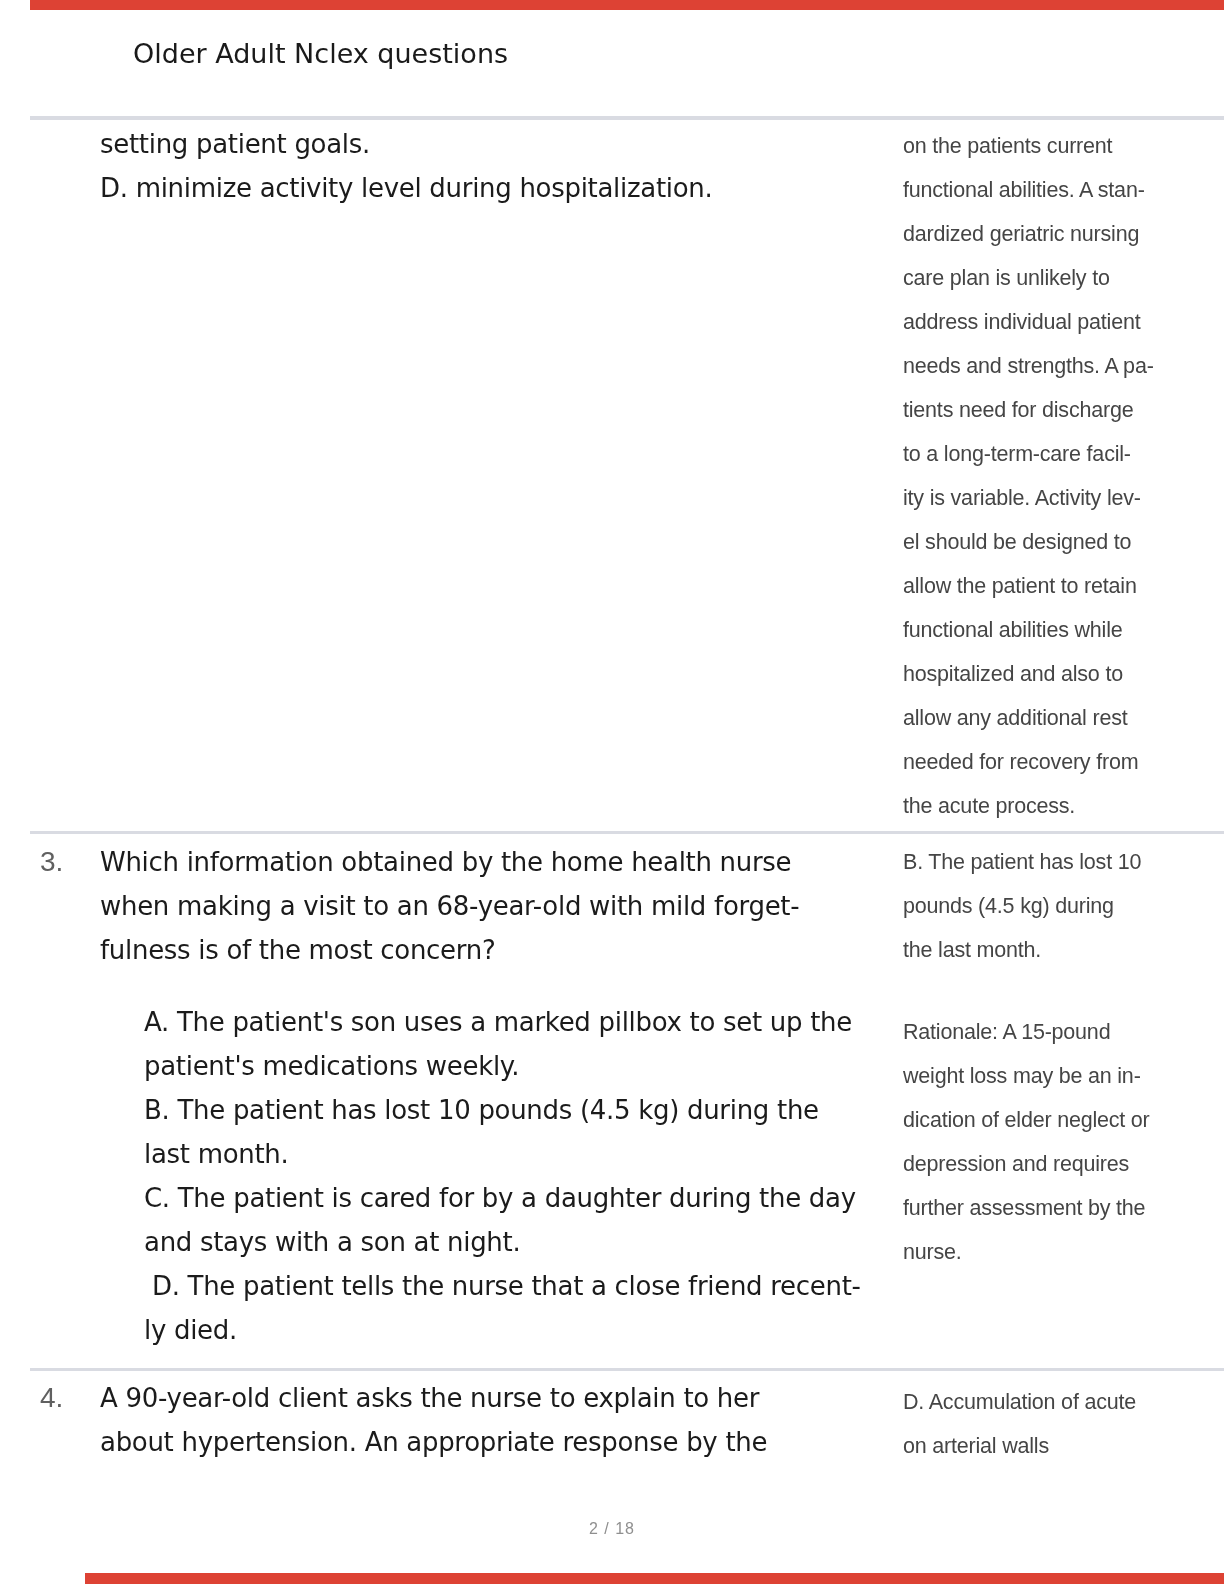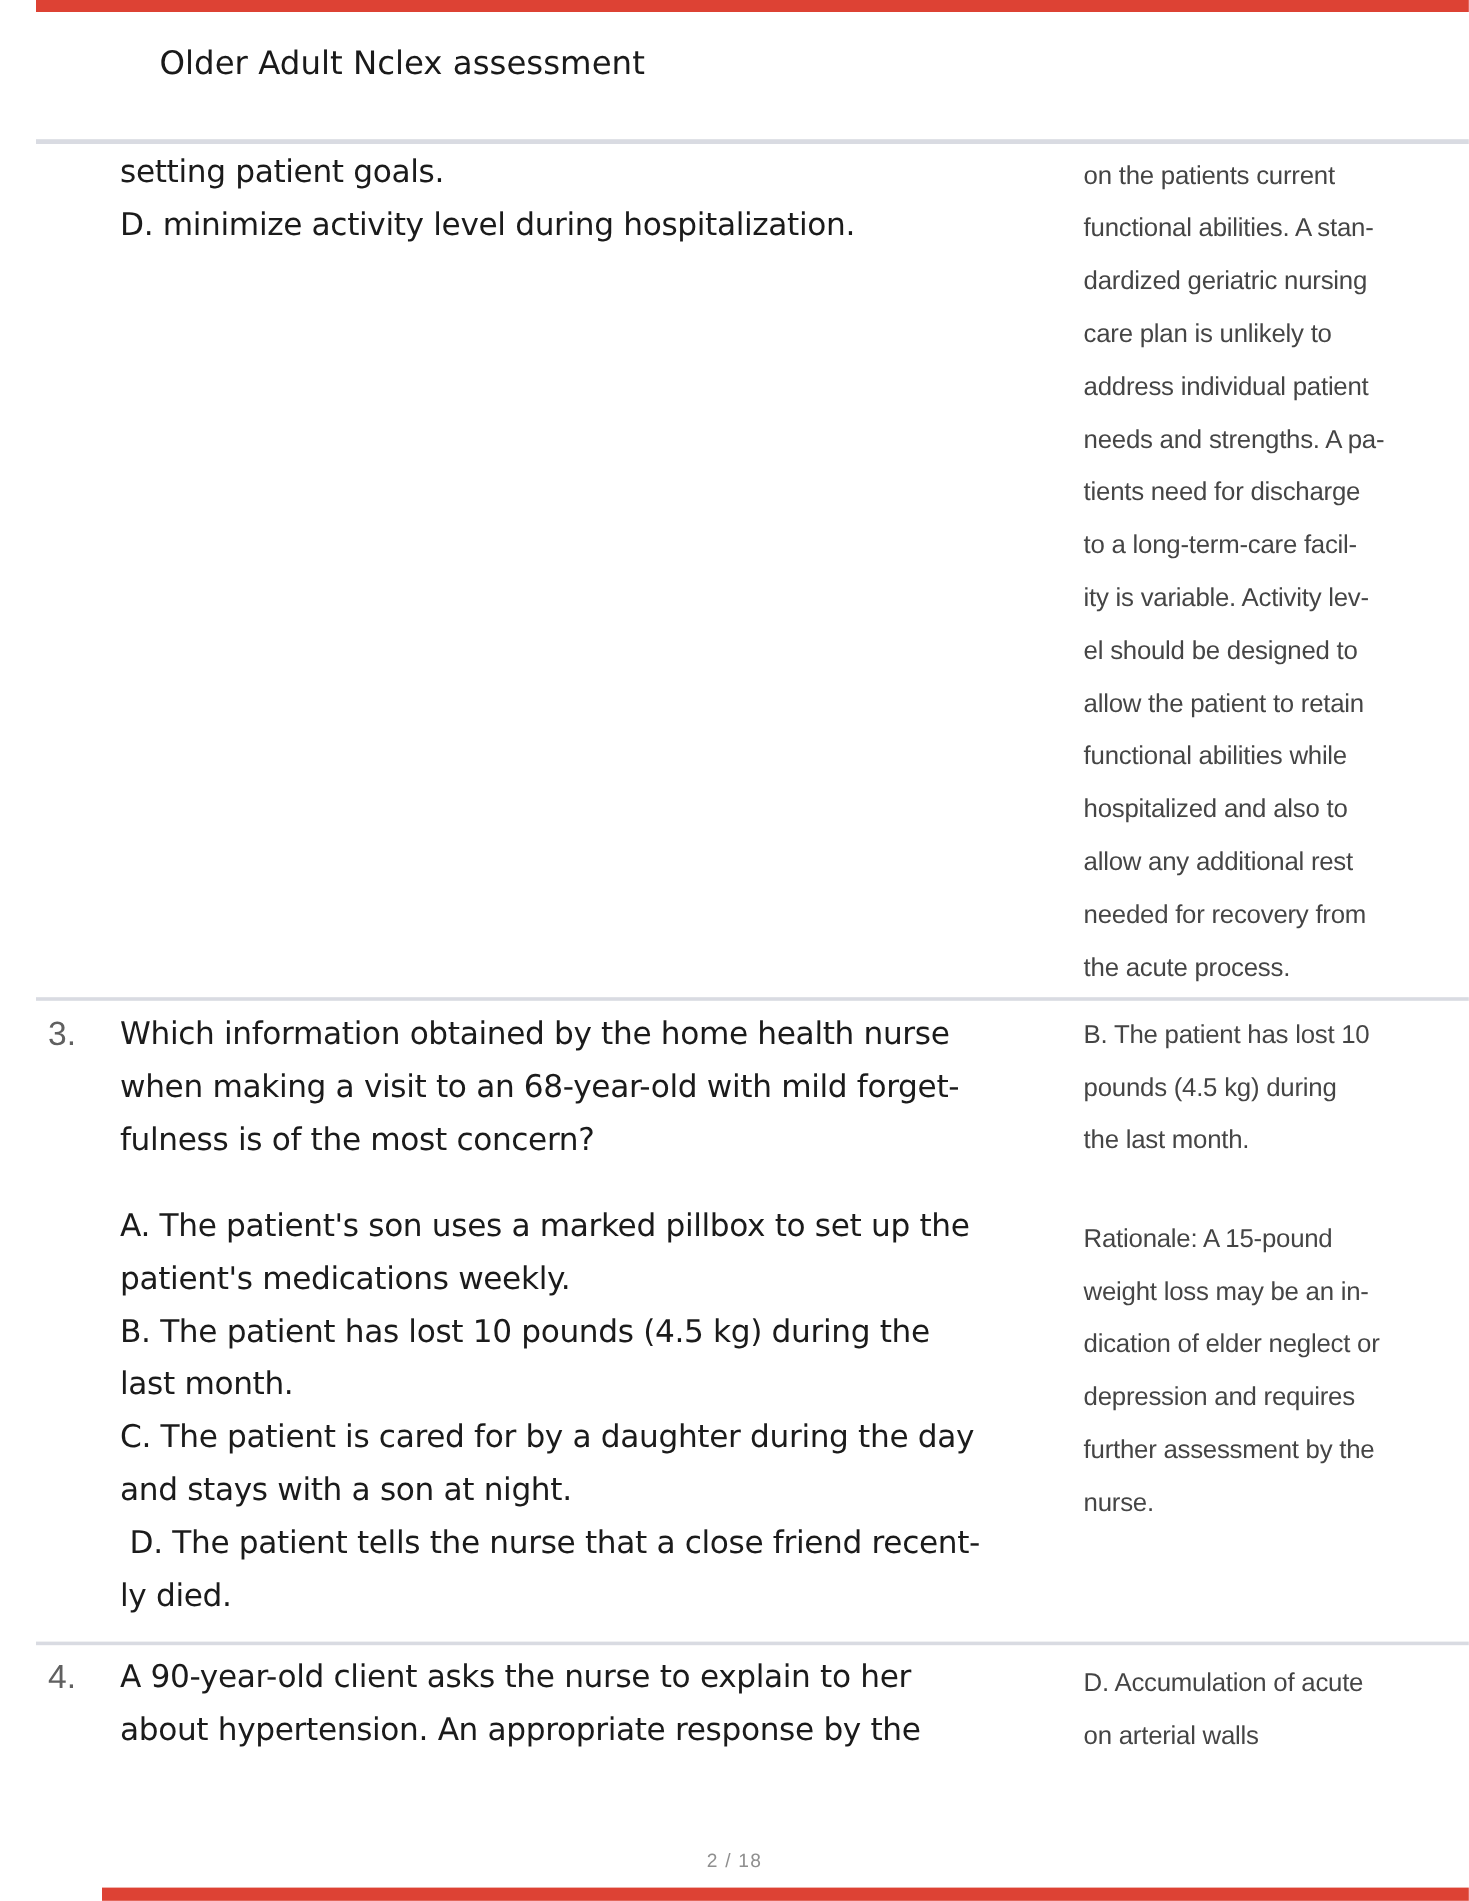--- a/index.html
+++ b/index.html
@@ -25,21 +25,21 @@
   }
 
   .left-col {
     position:absolute; left:100px;
     white-space:pre;
     font-size:26px; line-height:44px;
     color:#1b1b1b; letter-spacing:-0.3px;
   }
   .q2-stem   { top:122px; }
   .q3-stem   { top:840px; }
-  .q3-opts   { top:1000px; }
+  .q3-opts   { top:1000px;margin-left:44px; }
   .q4-stem   { top:1376px; }
 
   .right-col {
     position:absolute; left:903px; width:300px;
     white-space:pre;
     font-family:"Liberation Sans", sans-serif;
     font-weight:400;
     font-size:21.5px; line-height:44px;
     color:#454545; letter-spacing:-0.2px;
   }
@@ -55,29 +55,29 @@
     font-size:28px; color:#606060;
   }
   .q3-num { top:846px; }
   .q4-num { top:1382px; }
 
   .page-indicator {
     position:absolute; top:1520px; left:0; width:100%;
     text-align:center;
     font-family:"Liberation Sans", sans-serif;
     font-weight:300;
-    font-size:16px; color:#8f8f8f; letter-spacing:1px;margin-top:23px;
+    font-size:16px; color:#8f8f8f; letter-spacing:1px;
   }
 </style>
 </head>
 <body>
 
 <div class="edge-bar top" style="background: rgb(221, 66, 52);"></div>
 
-<h1 class="page-title" style="margin:0; font-weight:400;">Older Adult Nclex assessment</h1>
+<h1 class="page-title" style="margin:0; font-weight:400;">Older Adult Nclex questions</h1>
 
 <div class="divider d1" style="background: rgb(217, 219, 226);"></div>
 
 <div class="left-col q2-stem">setting patient goals.
 D. minimize activity level during hospitalization.</div>
 <div class="right-col q2-rationale">on the patients current
 functional abilities. A stan-
 dardized geriatric nursing
 care plan is unlikely to
 address individual patient

